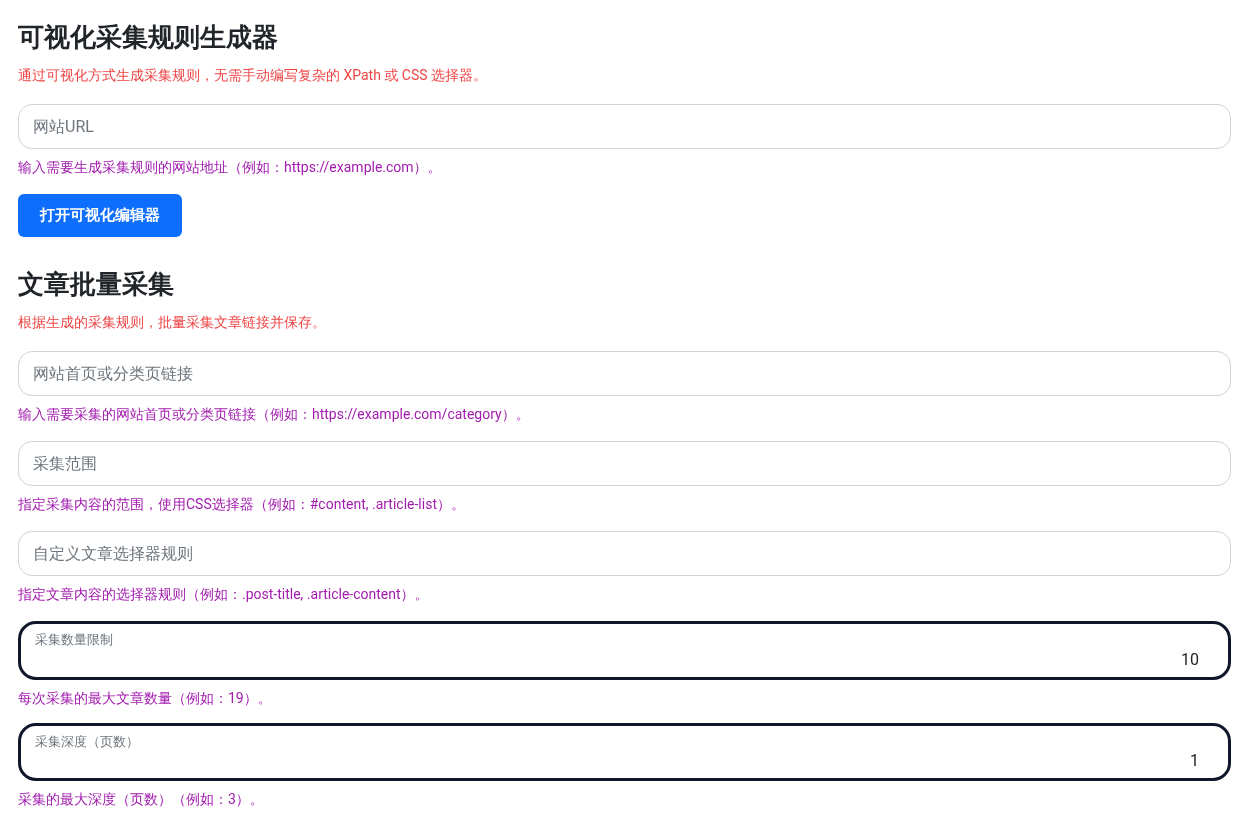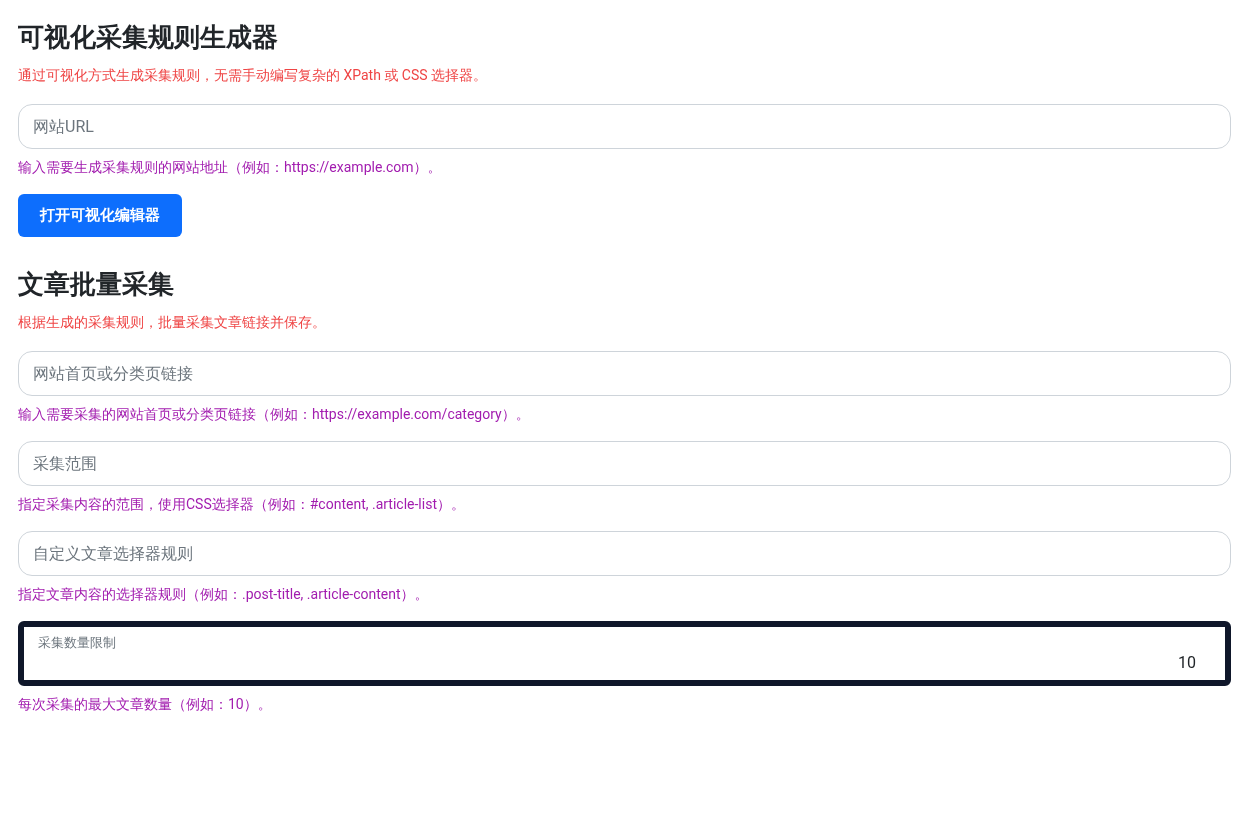--- a/index.html
+++ b/index.html
@@ -59,22 +59,22 @@
       font-family: inherit;
       font-weight: bold;
     }
     .section-gap {
       margin-top: 28px;
     }
     .number-group {
       margin-bottom: 14px;
     }
     .number-wrap {
-      border: 6px solid #0f172a;
-      border-radius: 6px;
+      border: 3px solid #0f172a;
+      border-radius: 18px;
       padding: 6px 14px 6px 14px;
     }
     .number-label {
       font-size: 13px;
       color: #6c757d;
       display: block;
       margin-bottom: 0;
     }
     .number-input {
       width: 100%;
@@ -122,19 +122,26 @@
   <div class="form-group">
     <input type="text" class="form-control" placeholder="自定义文章选择器规则" style="">
     <div class="form-text">指定文章内容的选择器规则（例如：.post-title, .article-content）。</div>
   </div>
 
   <div class="number-group">
     <div class="number-wrap">
       <label class="number-label">采集数量限制</label>
       <input type="number" class="number-input" value="10" style="">
     </div>
-    <div class="form-text">每次采集的最大文章数量（例如：10）。</div>
+    <div class="form-text">每次采集的最大文章数量（例如：19）。</div>
   </div>
 
+  <div class="number-group">
+    <div class="number-wrap">
+      <label class="number-label">采集深度（页数）</label>
+      <input type="number" class="number-input" value="1" style="">
+    </div>
+    <div class="form-text">采集的最大深度（页数）（例如：3）。</div>
+  </div>
 </div>
 
 
 
 
 </body></html>

